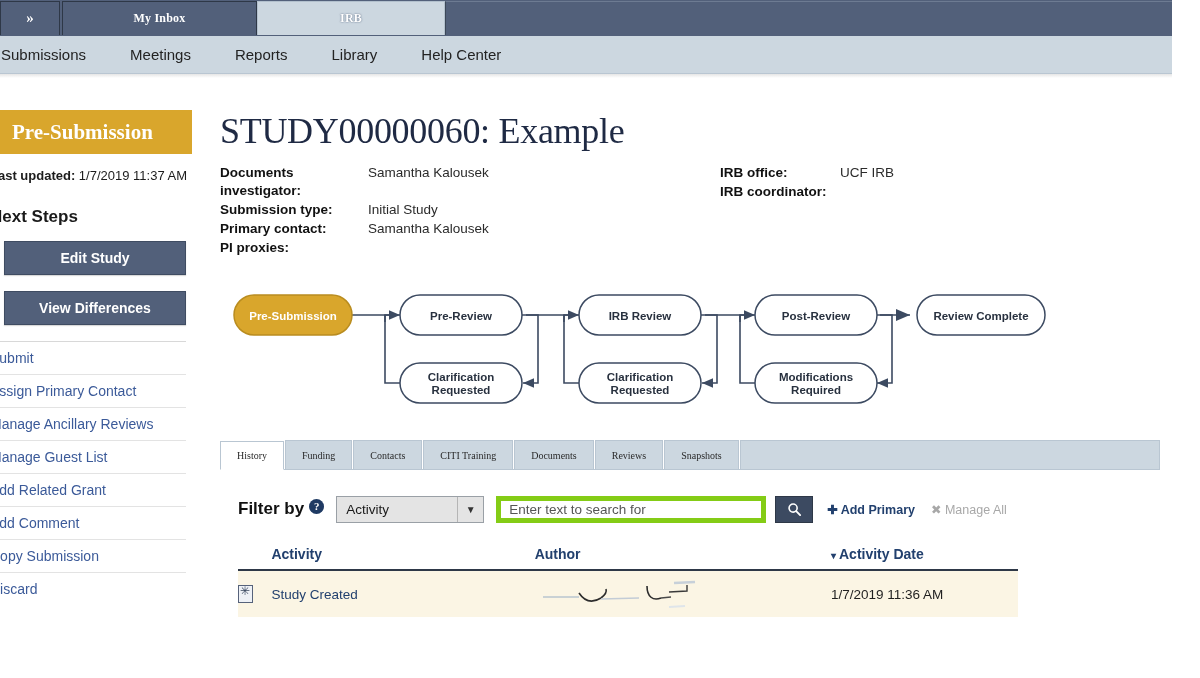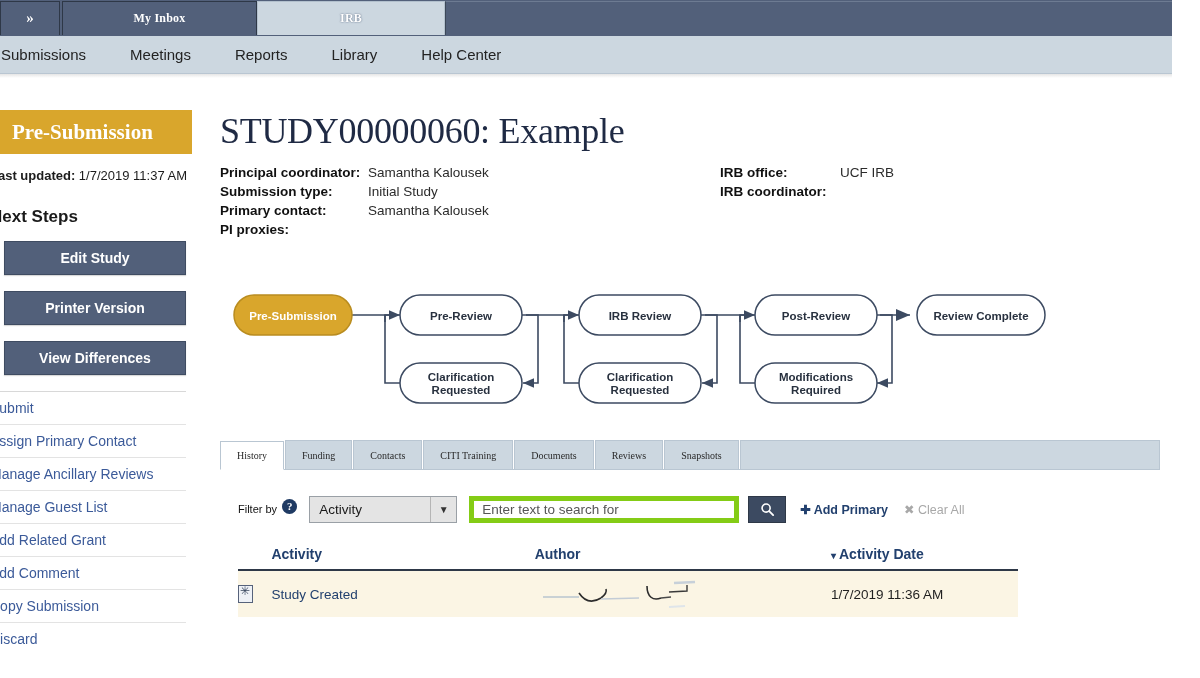--- a/index.html
+++ b/index.html
@@ -238,22 +238,22 @@
     padding: 24px 0 0 18px;
   }
 
   .filter-row {
     display: flex;
     align-items: center;
     height: 30px;
     margin-bottom: 22px;
   }
   .filter-label {
-    font-size: 11px;
-    font-weight: normal;
+    font-size: 17px;
+    font-weight: bold;
     color: #111;
     margin-right: 5px;
   }
   .help-icon {
     width: 15px; height: 15px;
     border-radius: 50%;
     background: #1f3a63;
     color: #ffffff;
     font-size: 11px;
     font-weight: bold;
@@ -402,21 +402,20 @@
 
   <div class="last-updated">
     <b>Last updated:</b>
     <span>1/7/2019 11:37 AM</span>
   </div>
 
   <div class="next-steps-hdr">Next Steps</div>
 
   <div class="btn-stack">
     <button class="big-btn">Edit Study</button>
-    <button class="big-btn">Printer Version</button>
     <button class="big-btn">View Differences</button>
   </div>
 
   <div class="link-list">
     <a class="side-link first">Submit</a>
     <a class="side-link">Assign Primary Contact</a>
     <a class="side-link">Manage Ancillary Reviews</a>
     <a class="side-link">Manage Guest List</a>
     <a class="side-link">Add Related Grant</a>
     <a class="side-link">Add Comment</a>
@@ -425,21 +424,21 @@
   </div>
 </div>
 
 <div class="main">
 
   <div class="page-title">STUDY00000060: Example</div>
 
   <div class="meta-wrap">
     <div class="meta-col-left">
       <div class="meta-row">
-        <span class="meta-label">Principal coordinator:</span>
+        <span class="meta-label">Documents investigator:</span>
         <span class="meta-value">Samantha Kalousek</span>
       </div>
       <div class="meta-row">
         <span class="meta-label">Submission type:</span>
         <span class="meta-value">Initial Study</span>
       </div>
       <div class="meta-row">
         <span class="meta-label">Primary contact:</span>
         <span class="meta-value">Samantha Kalousek</span>
       </div>
@@ -560,21 +559,21 @@
           </svg>
         </div>
 
         <span class="add-filter">
           <span>✚</span>
           <span>Add Primary</span>
         </span>
 
         <span class="clear-all">
           <span>✖</span>
-          <span>Clear All</span>
+          <span>Manage All</span>
         </span>
       </div>
 
       <table class="tbl">
         <thead>
           <tr>
             <th class="th-icon"></th>
             <th class="th-act">Activity</th>
             <th class="th-auth">Author</th>
             <th class="th-date">

